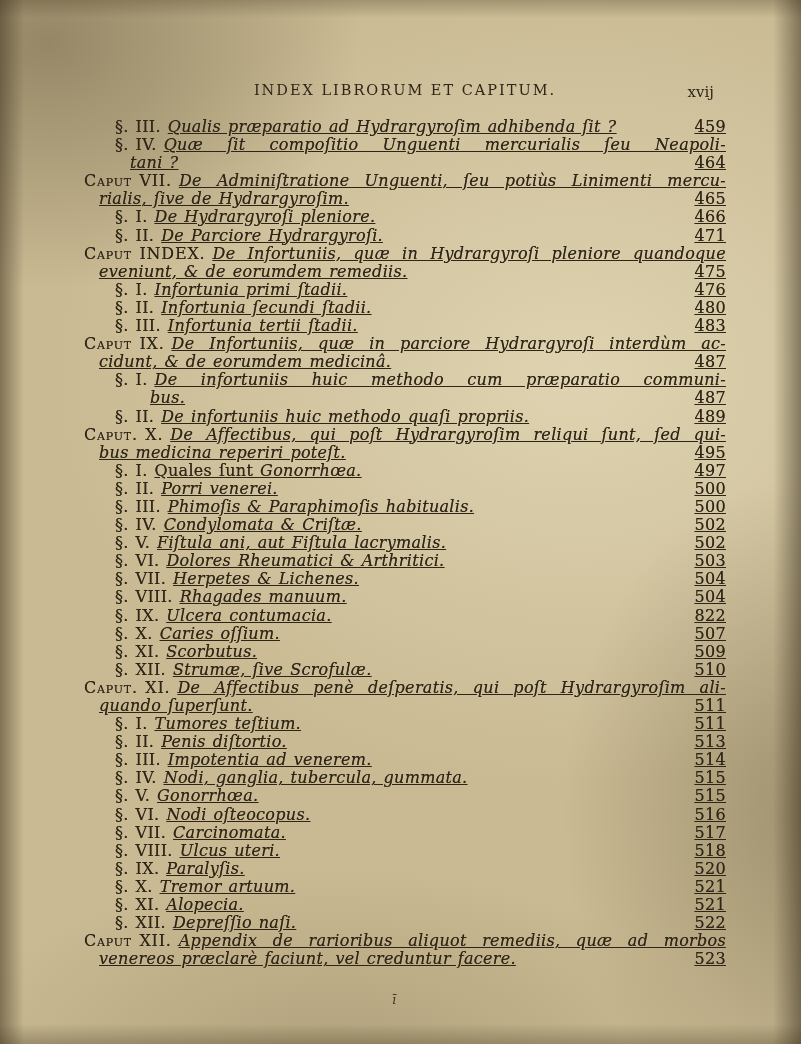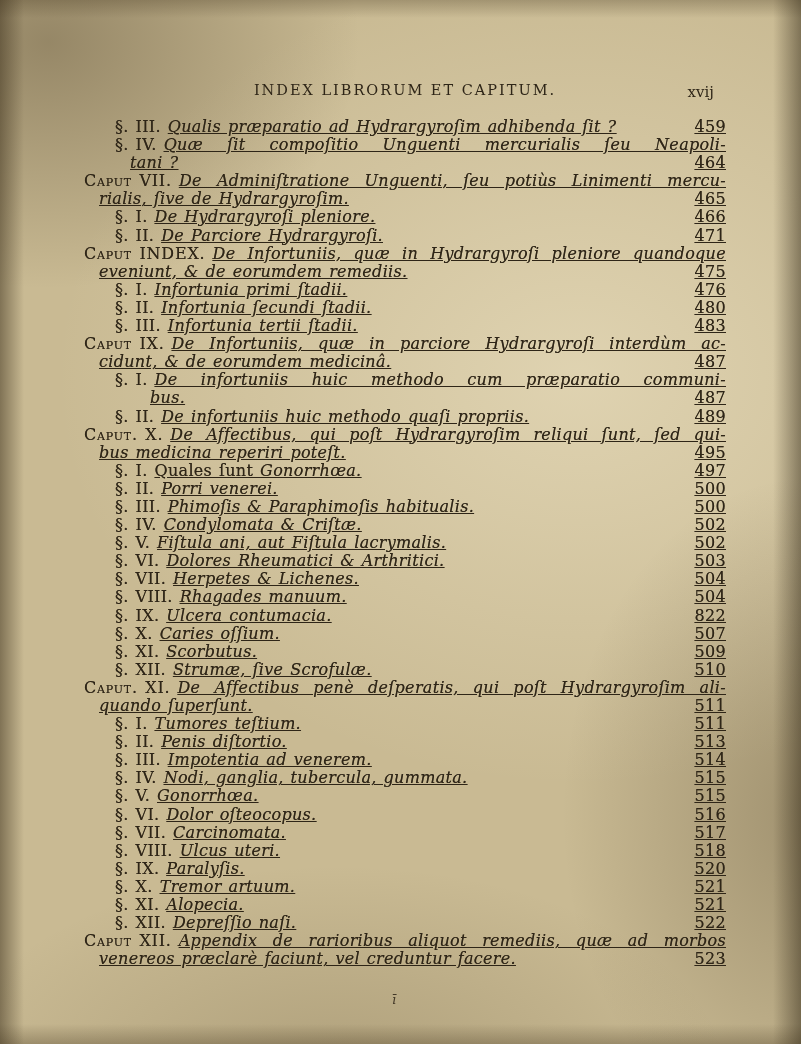--- a/index.html
+++ b/index.html
@@ -302,21 +302,21 @@
         <div class="entry sect">
           <div class="line first">
             <span class="label">§. V.</span>
             <span class="title-text">Gonorrhœa.</span>
             <span class="page-num">515</span>
           </div>
         </div>
         <div class="entry sect">
           <div class="line first">
             <span class="label">§. VI.</span>
-            <span class="title-text">Dolor oſteocopus.</span>
+            <span class="title-text">Nodi oſteocopus.</span>
             <span class="page-num">516</span>
           </div>
         </div>
         <div class="entry sect">
           <div class="line first">
             <span class="label">§. VII.</span>
             <span class="title-text">Carcinomata.</span>
             <span class="page-num">517</span>
           </div>
         </div>

